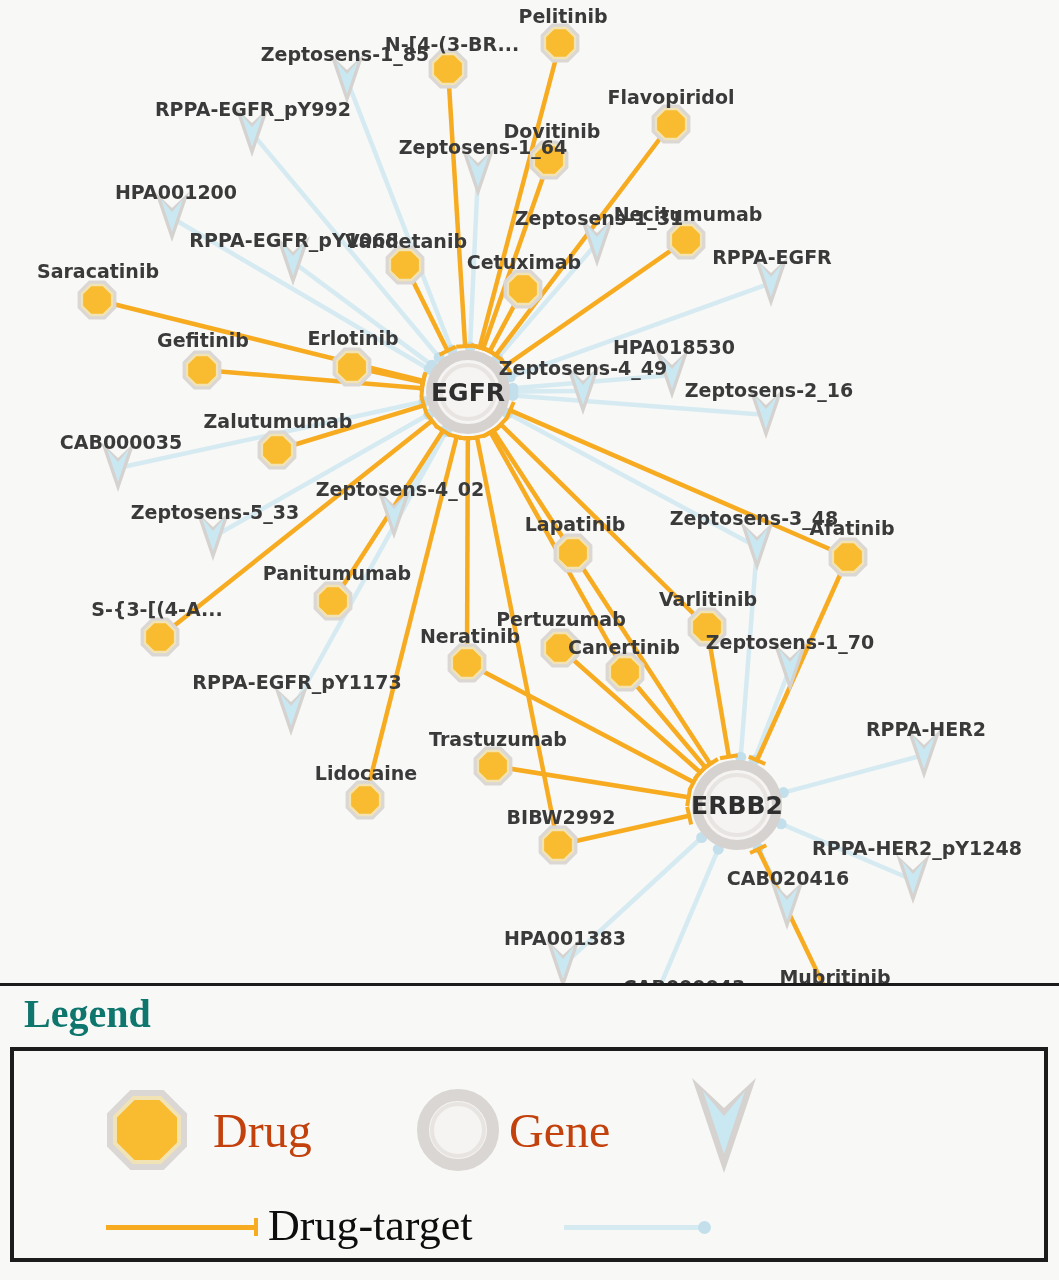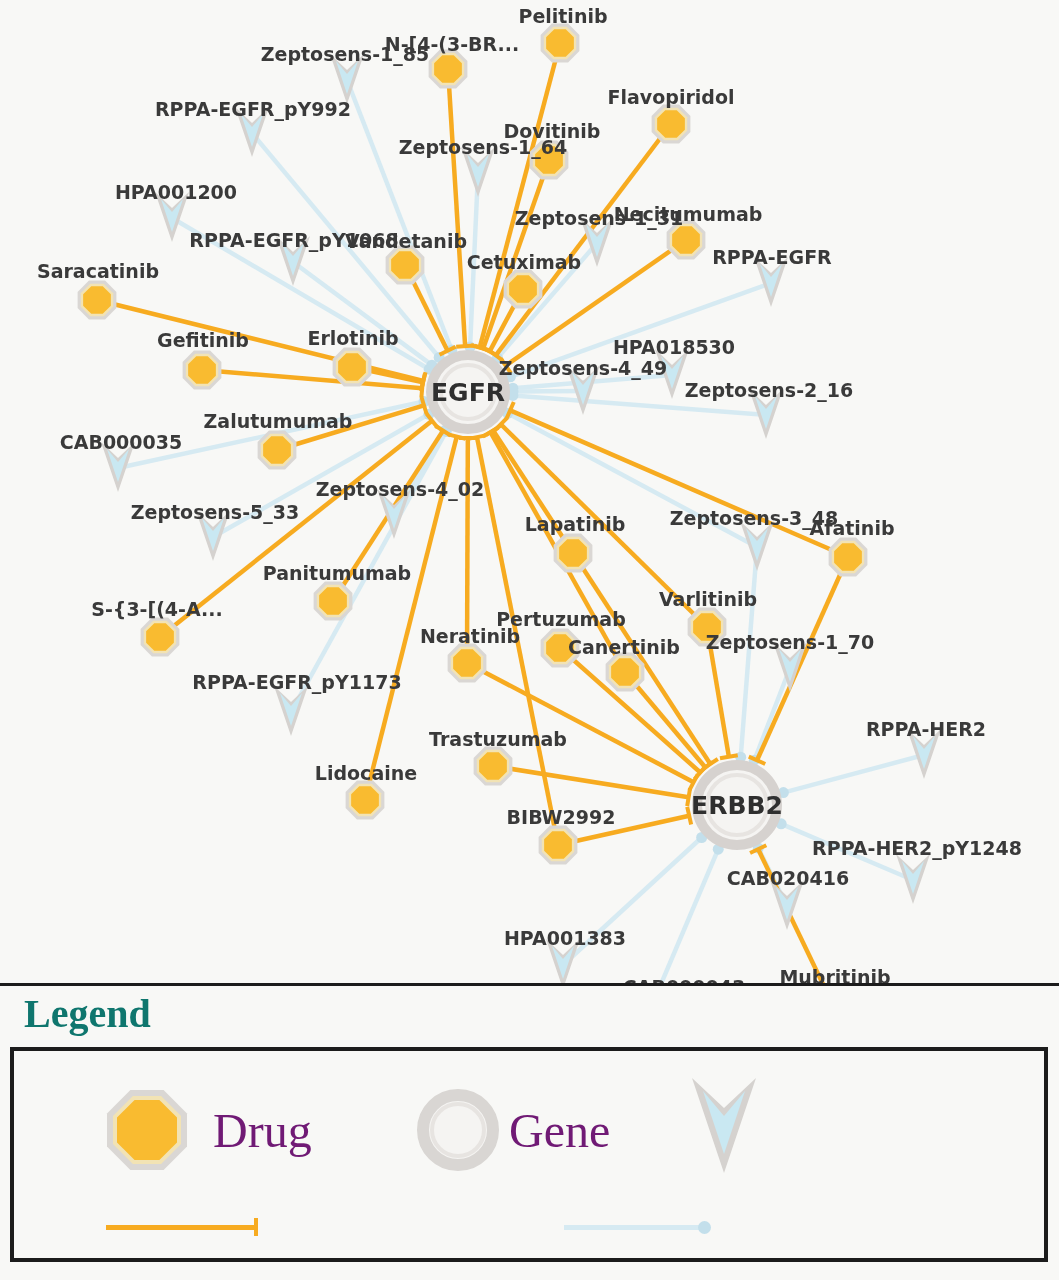--- a/index.html
+++ b/index.html
@@ -6,21 +6,21 @@
   .page{position:relative;width:1059px;height:1280px;background:#f8f8f6;overflow:hidden;
         font-family:"Liberation Sans",sans-serif;}
   #net{position:absolute;left:0;top:0;}
   .lbl{font:700 19px "DejaVu Sans",sans-serif;fill:#3a3a3a;}
   .glbl{font:700 25px "DejaVu Sans",sans-serif;fill:#2f2f2f;}
   .divider{position:absolute;left:0;top:983px;width:1059px;height:3px;background:#1c1c1c;}
   .legend-title{position:absolute;left:24px;top:990px;font:700 40px "Liberation Serif",serif;color:#0f766e;}
   .legend-box{position:absolute;left:10px;top:1047px;width:1030px;height:207px;
               border:4px solid #1c1c1c;background:#f8f8f6;}
   .legend-box *{position:absolute;}
-  .li-text{font:400 48px "Liberation Serif",serif;color:#701a75;line-height:1;}
+  .li-text{font:400 48px "Liberation Serif",serif;color:#c2410c;line-height:1;}
   .le-text{font:400 44px "Liberation Serif",serif;color:#0d0d0d;line-height:1;}
   .edge-line{height:5px;}
   .tbar{width:4px;height:18px;}
   .dot{width:13px;height:13px;border-radius:50%;}
 </style>
 </head>
 <body>
 
 <div class="page">
   <svg id="net" width="1059" height="983" viewBox="0 0 1059 983">
@@ -407,17 +407,18 @@
     </svg>
     <div class="li-text" style="left:495px;top:56px;text-align:right;">Gene</div>
 
     <svg style="left:669px;top:20px;" width="82" height="112" viewBox="-41 -56 82 112">
       <polygon points="-32,-49 0,46 32,-49 0,-19" fill="#d5d2cf"></polygon>
       <polygon points="-21,-36 0,27 21,-36 0,-11" fill="#c9e8f2"></polygon>
     </svg>
 
     <div class="edge-line" style="left:92px;top:174px;width:148px;background:#f7ab20;"></div>
     <div class="tbar" style="left:240px;top:167px;background:#f7ab20;"></div>
+    <div class="le-text" style="left:254px;top:153px;">Drug-target</div>
 
     <div class="edge-line" style="left:550px;top:174px;width:140px;background:#d6eaf2;"></div>
     <div class="dot" style="left:684px;top:170px;background:#c3dfeb;"></div>
   </div>
 </div>
 
 </body></html>

